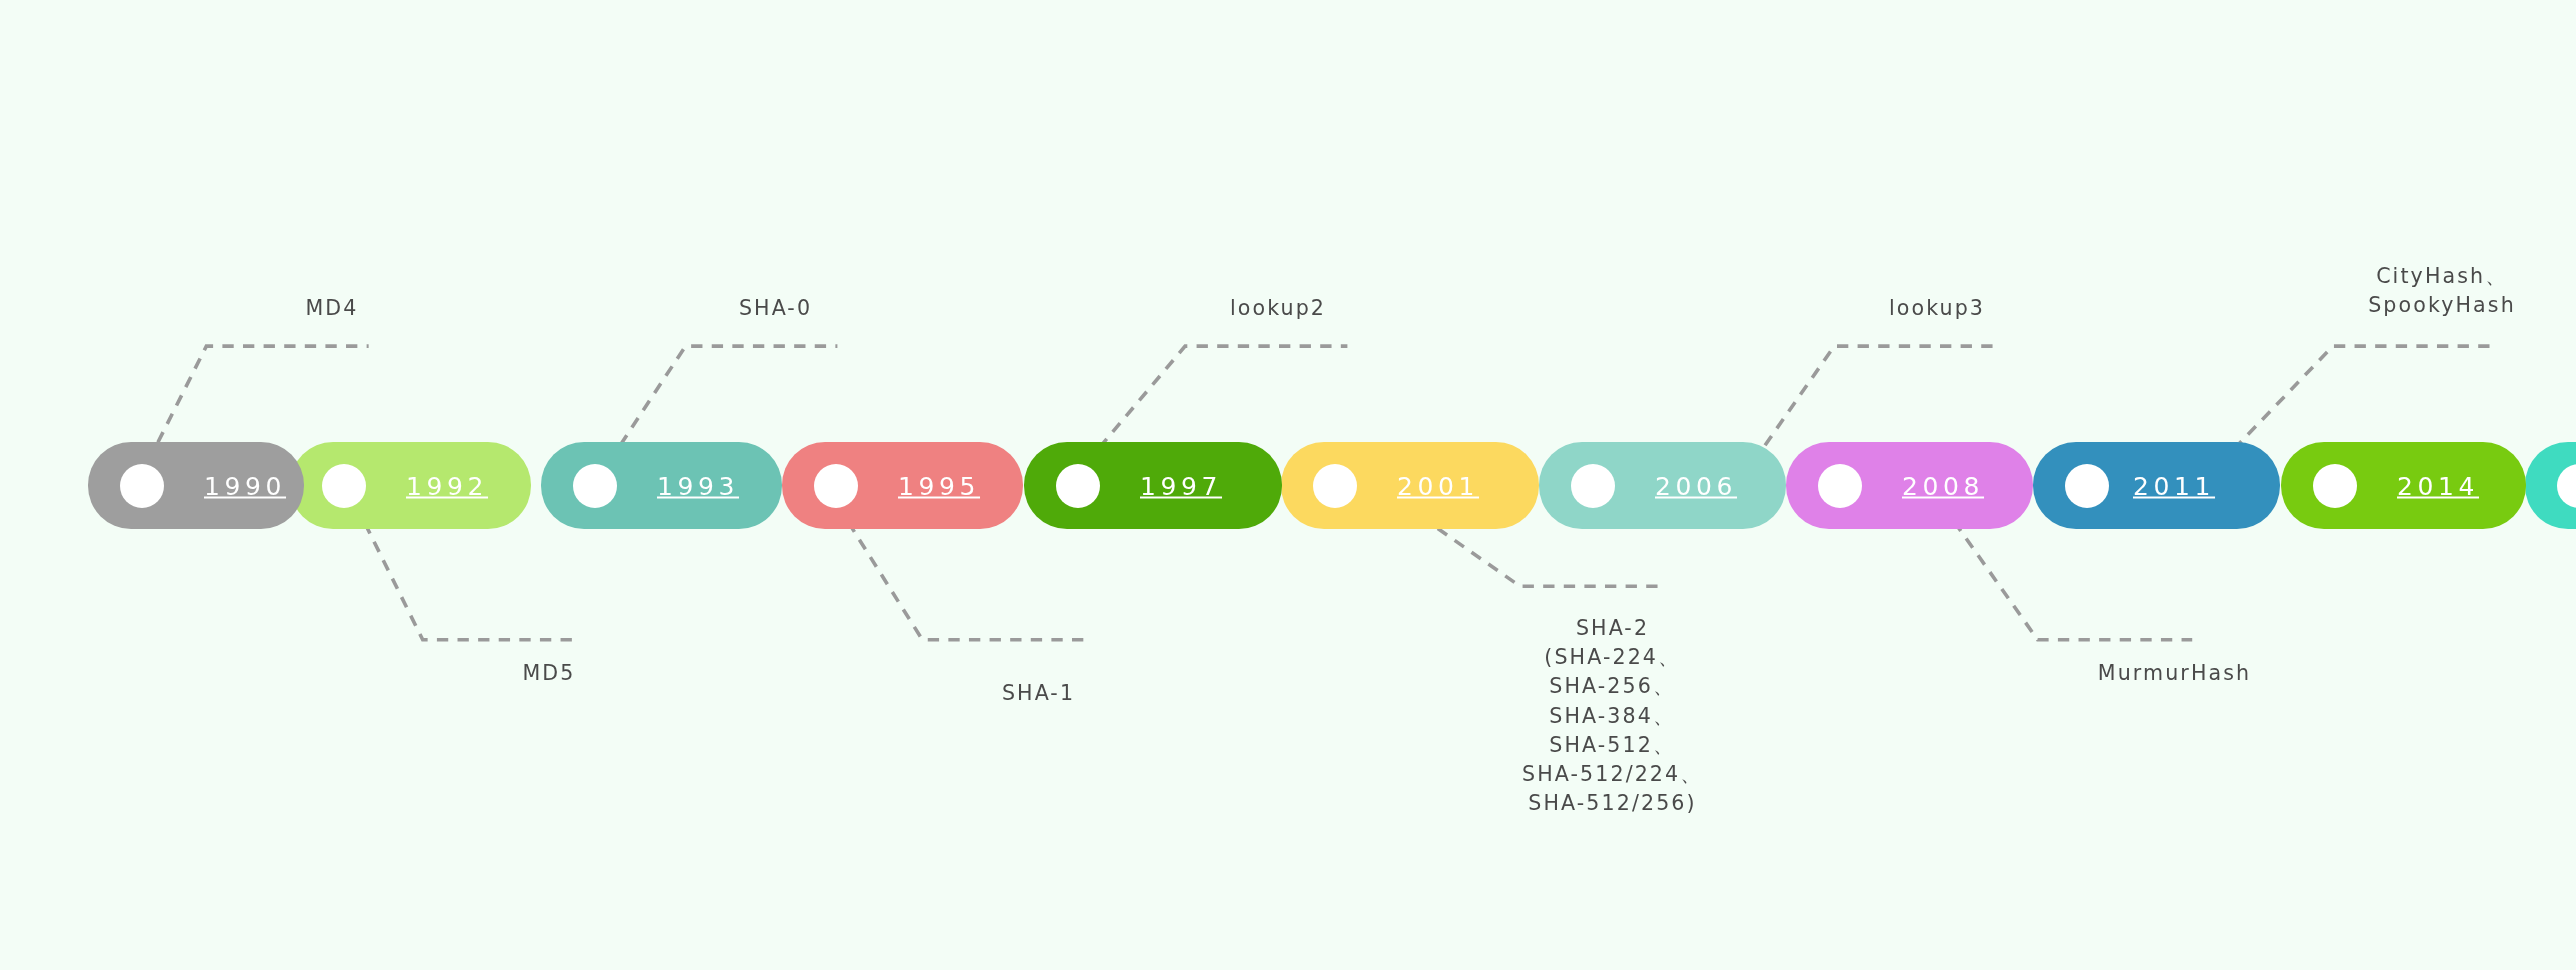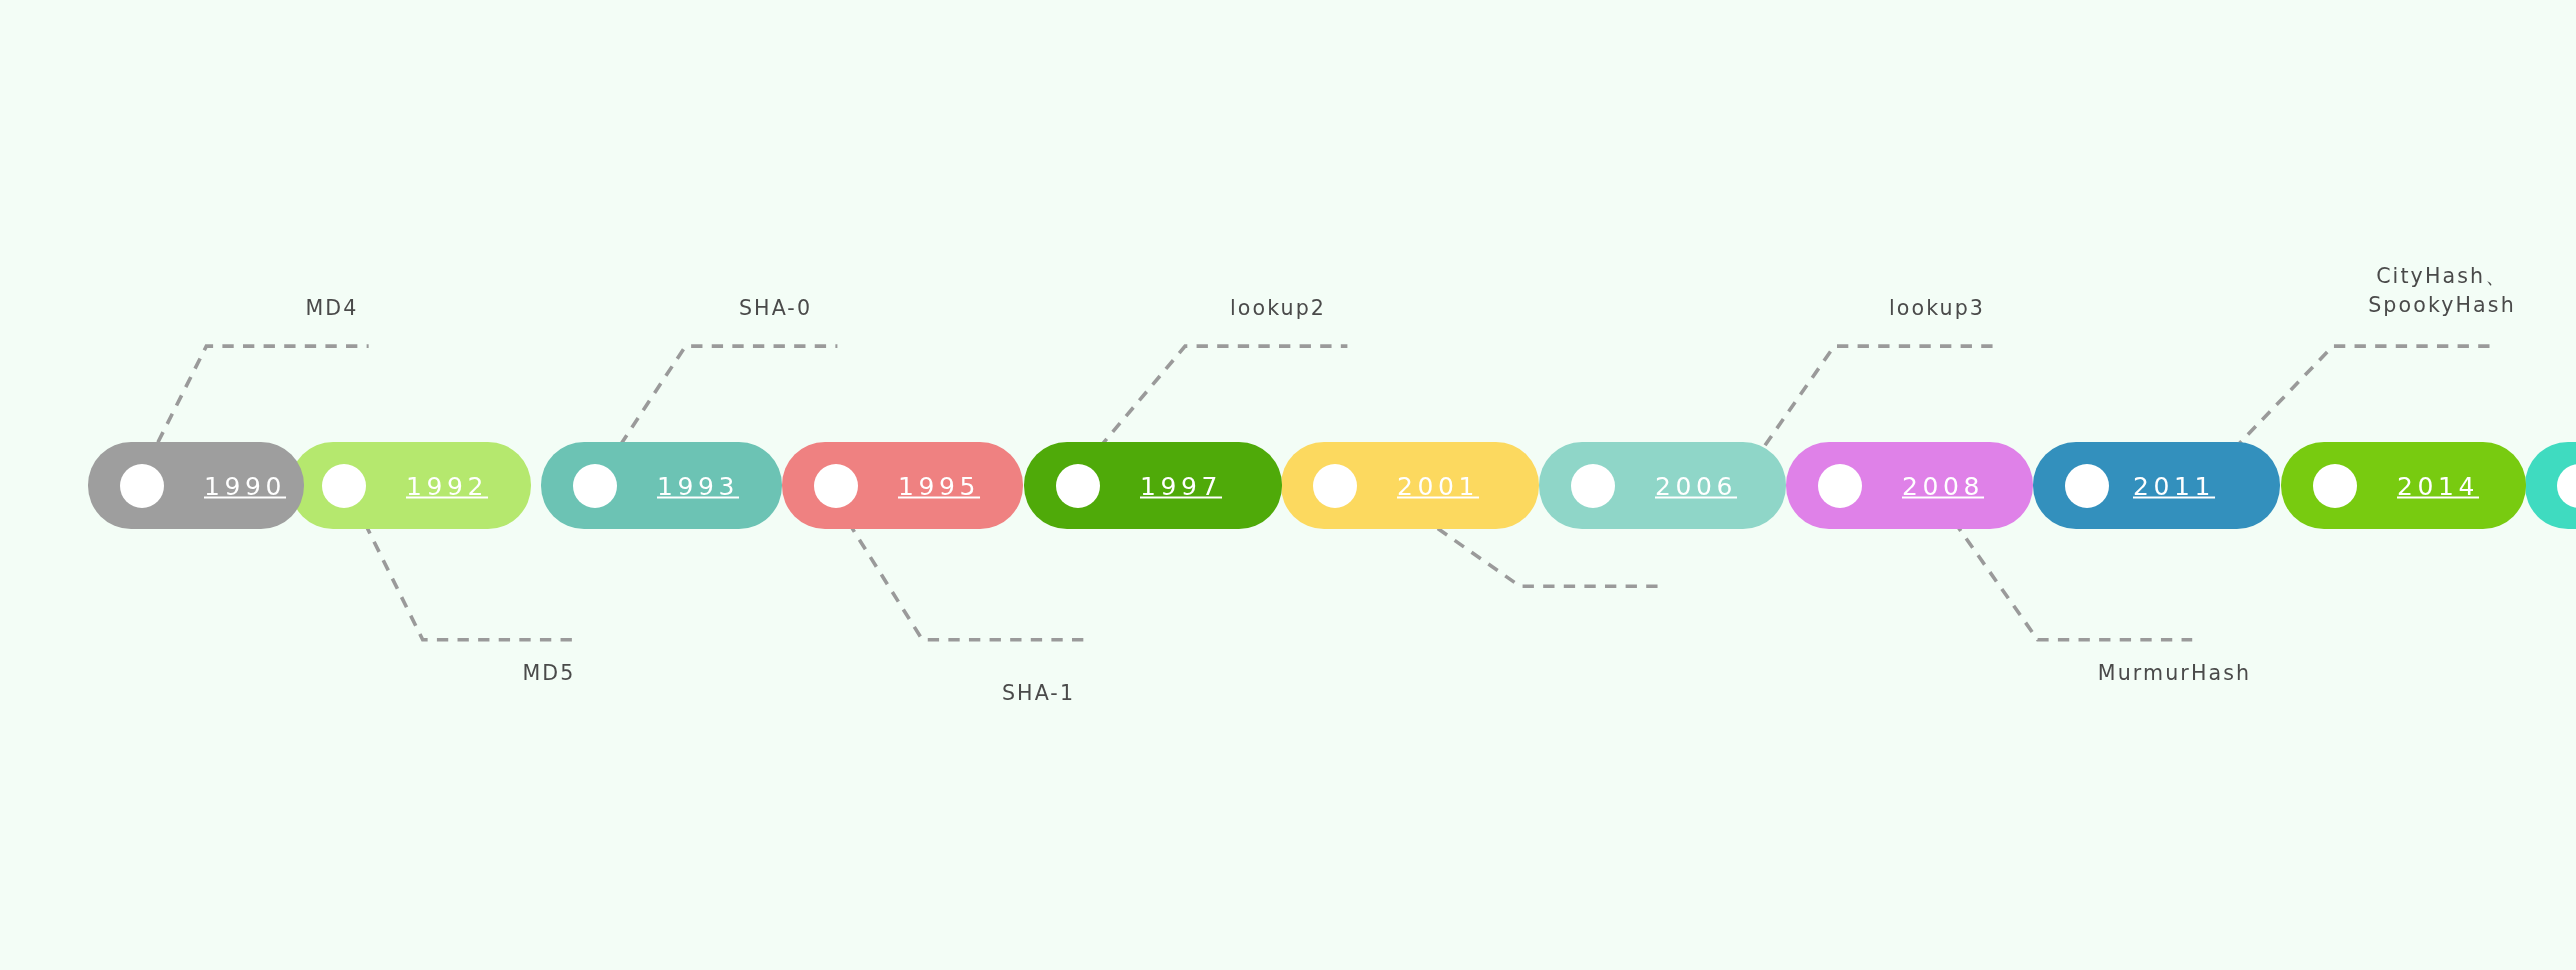--- a/index.html
+++ b/index.html
@@ -184,20 +184,27 @@
   <div class="callout" style="left:247px; top:294px; width:170px;">MD4</div>
 
   <div class="callout" style="left:464px; top:659px; width:170px;text-align:center;">MD5</div>
 
   <div class="callout" style="left:680px; top:294px; width:191px;">SHA-0</div>
 
   <div class="callout" style="left:943px; top:679px; width:191px;">SHA-1</div>
 
   <div class="callout" style="left:1175px; top:294px; width:206px;">lookup2</div>
 
+  <div class="callout" style="left:1432px; top:614px; width:361px;">SHA-2
+(SHA-224、
+SHA-256、
+SHA-384、
+SHA-512、
+SHA-512/224、
+SHA-512/256)</div>
 
   <div class="callout" style="left:1834px; top:294px; width:206px;">lookup3</div>
 
   <div class="callout" style="left:2025px; top:659px; width:299px;">MurmurHash</div>
 
   <div class="callout" style="left:2267px; top:262px; width:350px;">CityHash、
 SpookyHash</div>
 
   <div class="callout" style="left:2535px; top:659px; width:258px;">FramHash</div>
 

